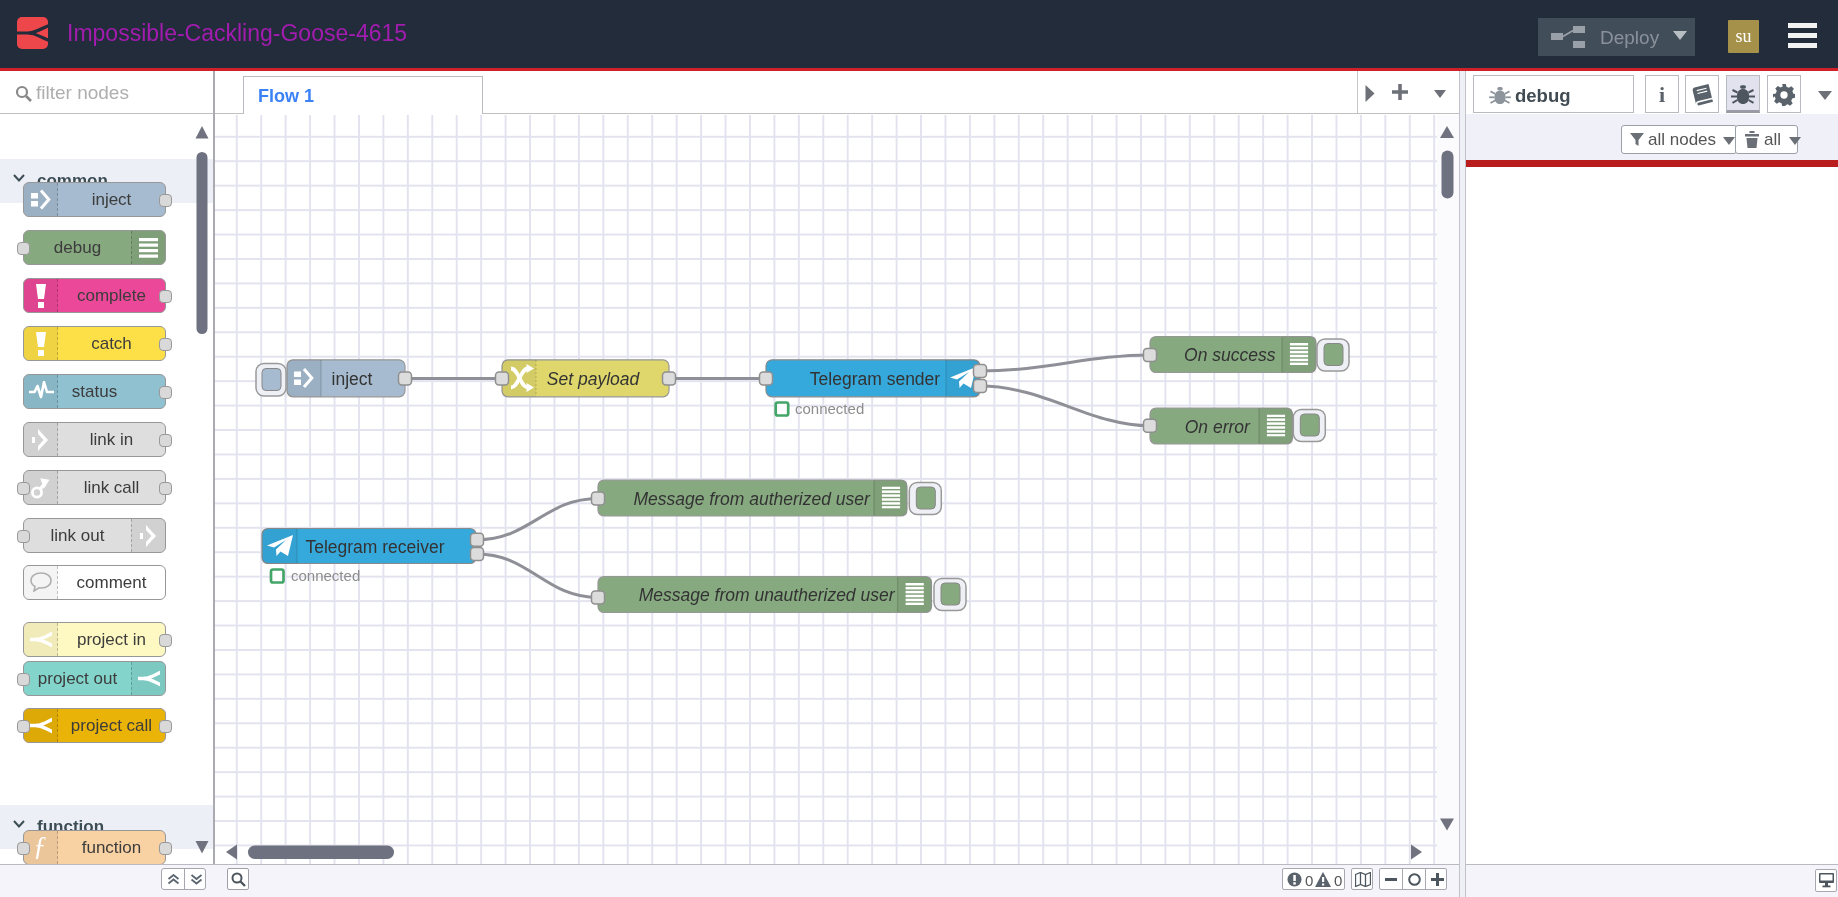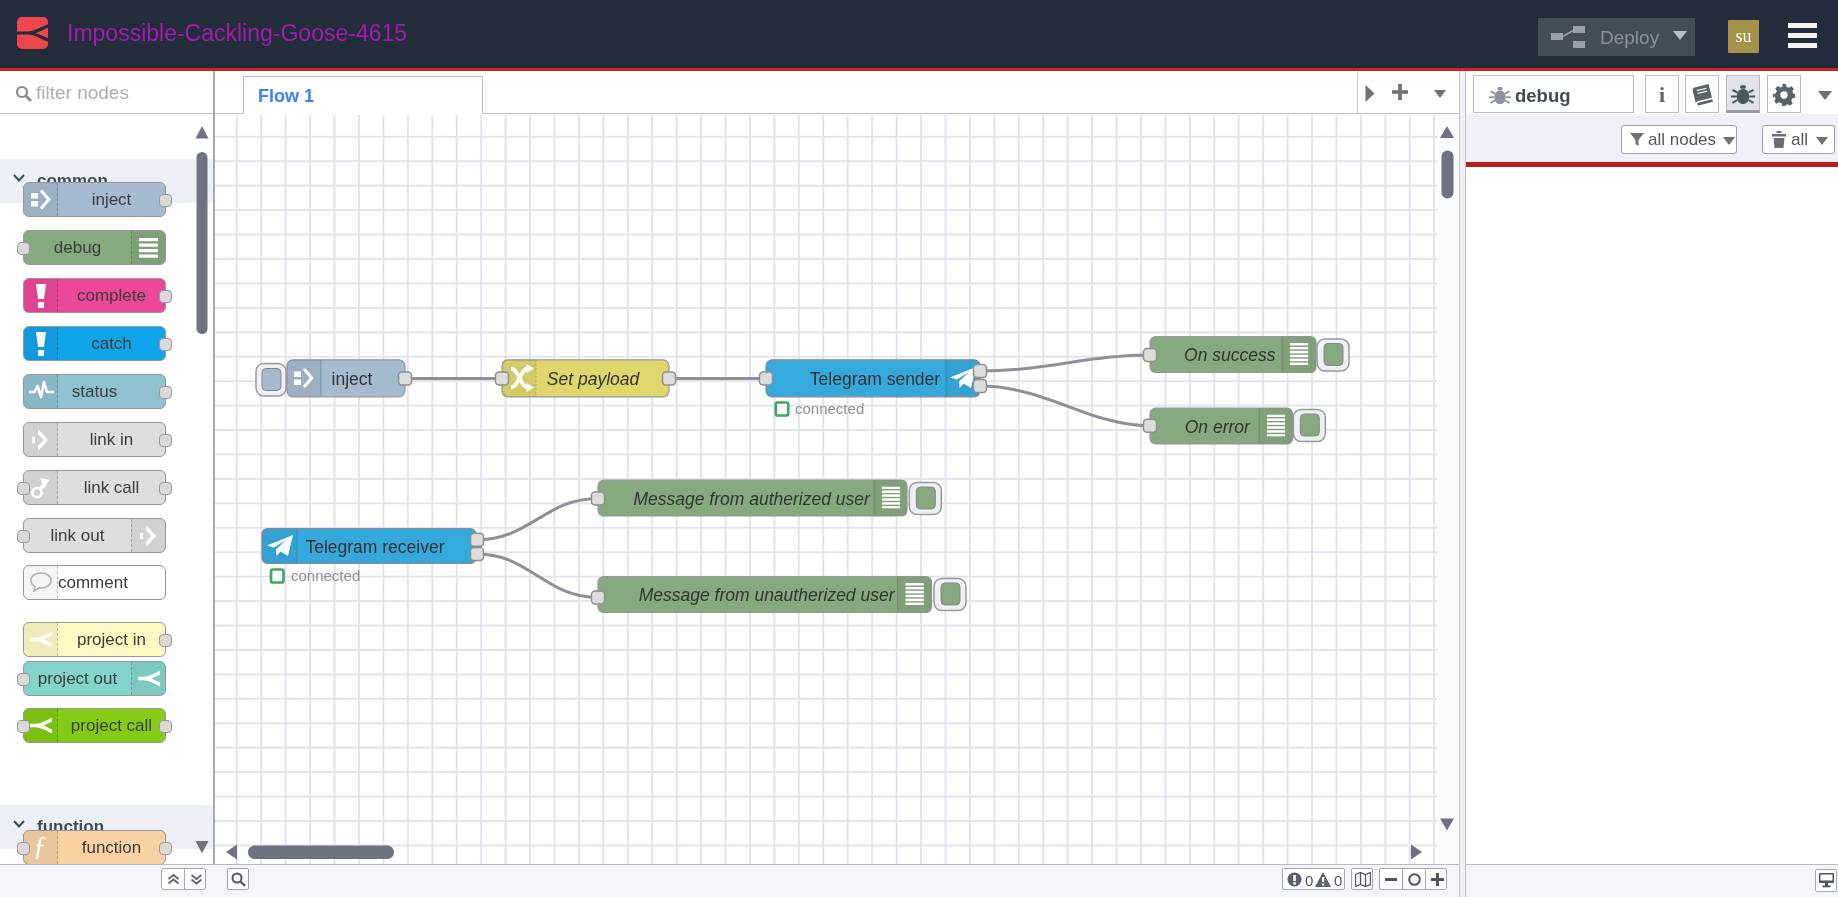--- a/index.html
+++ b/index.html
@@ -40,21 +40,21 @@
   background-size:24.45px 24.45px; background-position:20.8px 20.8px; }
 
 #footer { left:0; top:864px; width:1838px; height:33px; background:#f4f4fa; border-top:1px solid #b9b9c1; }
 
 #sep { left:1459px; top:71px; width:7px; height:826px; background:#efeff6; border-left:1px solid #c2c2ca; border-right:1px solid #c2c2ca; }
 
 #sidebar { left:1466px; top:71px; width:372px; height:793px; background:#fff; }
 #debugtab { position:absolute; left:7px; top:4px; width:161px; height:38px; border:1px solid #b8bcc1; background:#fff; }
 #debugtab span { position:absolute; left:41px; top:9px; font-weight:bold; font-size:18.5px; color:#404b53; }
 .sbtn { position:absolute; top:4px; width:34px; height:38px; border:1px solid #b8bcc1; background:#fff; text-align:center; }
-#sfilterrow { position:absolute; left:0; top:42.5px; width:372px; height:53px; background:#f0f0f8; border-bottom:5px solid #b91c1c; }
+#sfilterrow { position:absolute; left:0; top:42.5px; width:372px; height:53px; background:#f0f0f8; border-bottom:7px solid #b91c1c; }
 .fbtn { position:absolute; top:11px; height:29px; background:#fff; border:1px solid #9aa0a8; border-radius:3px; font-size:17px; color:#555; }
 text { font-family:"Liberation Sans", sans-serif; }
 </style>
 </head>
 <body>
 <div class="abs" id="header"></div>
 <svg class="abs" style="left:17px;top:17px" width="31" height="32" viewBox="0 0 31 32">
  <rect x="0" y="0" width="31" height="32" rx="5" fill="#ee474b"></rect>
  <g stroke="#222c3a" stroke-width="3.2" fill="none" stroke-linecap="round">
   <path d="M -1 16 L 13.5 16"></path>
@@ -139,21 +139,21 @@
     <div class="picon piconl"><svg style="margin:5px 0 0 11px" width="12" height="24" viewBox="0 0 12 24">
           <g fill="#fff">
             <path d="M 1 0 h 10 l -2 15 h -6 Z"></path>
             <rect x="3" y="18" width="6" height="6"></rect>
           </g>
         </svg></div>
     <div class="plabel" style="padding-left:34px;text-align:center">complete</div>
     <div class="pport pportr"></div>
   </div>
 
-  <div class="pnode" style="top:211.5px;background:#0ea5e9">
+  <div class="pnode" style="top:211.5px;background:#fde047">
     <div class="picon piconl"><svg style="margin:5px 0 0 11px" width="12" height="24" viewBox="0 0 12 24">
           <g fill="#fff">
             <path d="M 1 0 h 10 l -2 15 h -6 Z"></path>
             <rect x="3" y="18" width="6" height="6"></rect>
           </g>
         </svg></div>
     <div class="plabel" style="padding-left:34px;text-align:center">catch</div>
     <div class="pport pportr"></div>
   </div>
 
@@ -195,21 +195,21 @@
           </g>
         </svg></div>
     <div class="plabel" style="padding-right:34px;text-align:center">link out</div>
     <div class="pport pportl"></div>
   </div>
 
   <div class="pnode" style="top:451px;background:#ffffff">
     <div class="picon piconl" style="background:rgba(0,0,0,0.045)"><svg style="margin:6px 0 0 6px" width="22" height="20" viewBox="0 0 22 20">
           <path d="M 11 1 C 5 1 1 4 1 8.5 C 1 11 2.5 13 5 14.5 L 4 19 L 9 15.8 C 9.6 16 10.3 16 11 16 C 17 16 21 13 21 8.5 C 21 4 17 1 11 1 Z" fill="none" stroke="#b0b0b0" stroke-width="1.6"></path>
         </svg></div>
-    <div class="plabel" style="padding-left:34px;">comment</div>
+    <div class="plabel" style="padding-left:34px;text-align:center">comment</div>
   </div>
 
   <div class="pnode" style="top:508px;background:#fef9c3">
     <div class="picon piconl"><svg style="margin:7px 0 0 6px" width="22" height="19" viewBox="0 0 22 19">
           <g stroke="#fff" stroke-width="3.4" fill="none" stroke-linecap="round">
             <path d="M 0 9.5 L 8 9.5"></path>
             <path d="M 7 9.5 C 12 9 15 7 22 3.5"></path>
             <path d="M 7 9.5 C 12 10 15 12 22 15.5"></path>
           </g>
         </svg></div>
@@ -222,21 +222,21 @@
           <g stroke="#fff" stroke-width="3.4" fill="none" stroke-linecap="round">
             <path d="M 0 9.5 L 8 9.5"></path>
             <path d="M 7 9.5 C 12 9 15 7 22 3.5"></path>
             <path d="M 7 9.5 C 12 10 15 12 22 15.5"></path>
           </g>
         </svg></div>
     <div class="plabel" style="padding-right:34px;text-align:center">project out</div>
     <div class="pport pportl"></div>
   </div>
 
-  <div class="pnode" style="top:594px;background:#84cc16">
+  <div class="pnode" style="top:594px;background:#eab308">
     <div class="picon piconl"><svg style="margin:7px 0 0 6px" width="22" height="19" viewBox="0 0 22 19">
           <g stroke="#fff" stroke-width="3.4" fill="none" stroke-linecap="round">
             <path d="M 0 9.5 L 8 9.5"></path>
             <path d="M 7 9.5 C 12 9 15 7 22 3.5"></path>
             <path d="M 7 9.5 C 12 10 15 12 22 15.5"></path>
           </g>
         </svg></div>
     <div class="plabel" style="padding-left:34px;text-align:center">project call</div>
     <div class="pport pportl"></div>
       <div class="pport pportr"></div>
@@ -564,21 +564,21 @@
   <div id="sfilterrow">
     <div class="fbtn" style="left:155px;width:116px">
       <svg style="position:absolute;left:8px;top:7px" width="14" height="14" viewBox="0 0 14 14">
           <path d="M 0 0 L 14 0 L 8.5 7 L 8.5 13 L 5.5 11 L 5.5 7 Z" fill="#6b7077"></path>
         </svg>
       <span style="position:absolute;left:26px;top:4px">all nodes</span>
       <svg style="position:absolute;left:101px;top:11px" width="12" height="8" viewBox="0 0 12 8">
           <path d="M 0 0 L 12 0 L 6 8 Z" fill="#6b7077"></path>
         </svg>
     </div>
-    <div class="fbtn" style="left:296px;width:73px">
+    <div class="fbtn" style="left:269px;width:63px">
       <svg style="position:absolute;left:9px;top:5px" width="14" height="17" viewBox="0 0 14 17">
           <g fill="#6b7077">
             <rect x="0" y="3" width="14" height="2.5"></rect>
             <rect x="4.5" y="0" width="5" height="2"></rect>
             <path d="M 1.5 7 h 11 l -1 10 h -9 Z"></path>
           </g>
         </svg>
       <span style="position:absolute;left:28px;top:4px">all</span>
       <svg style="position:absolute;left:53px;top:11px" width="12" height="8" viewBox="0 0 12 8">
           <path d="M 0 0 L 12 0 L 6 8 Z" fill="#6b7077"></path>

